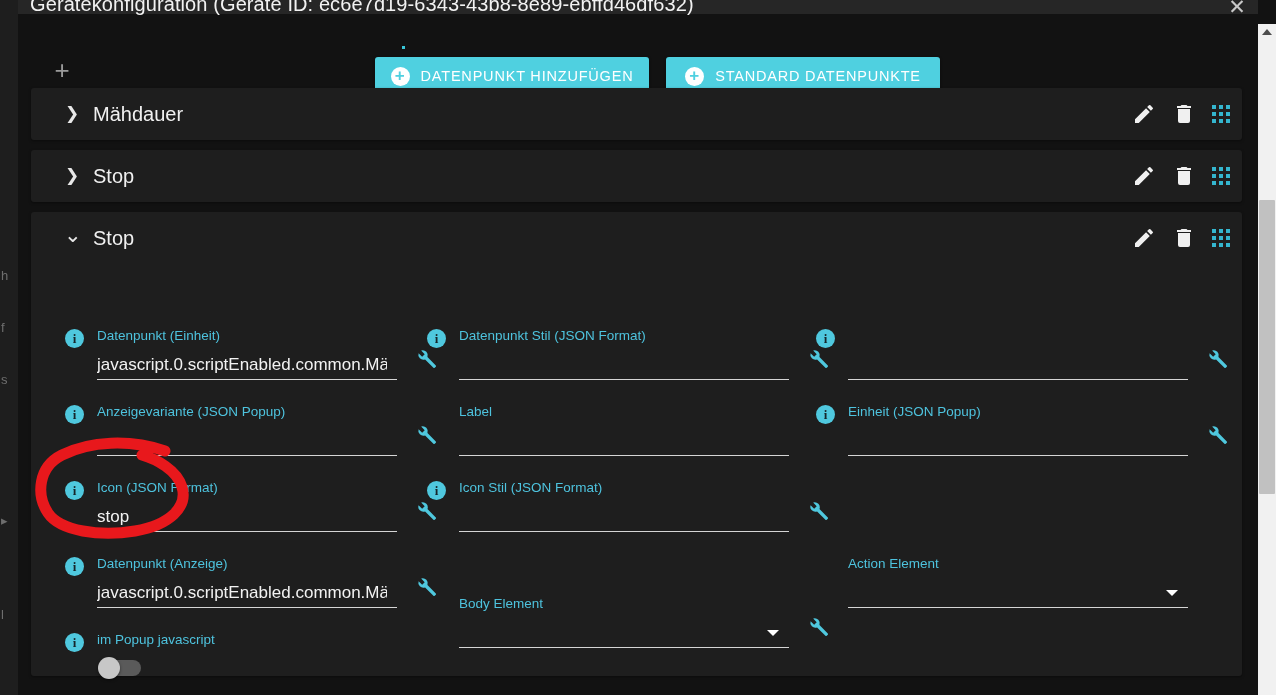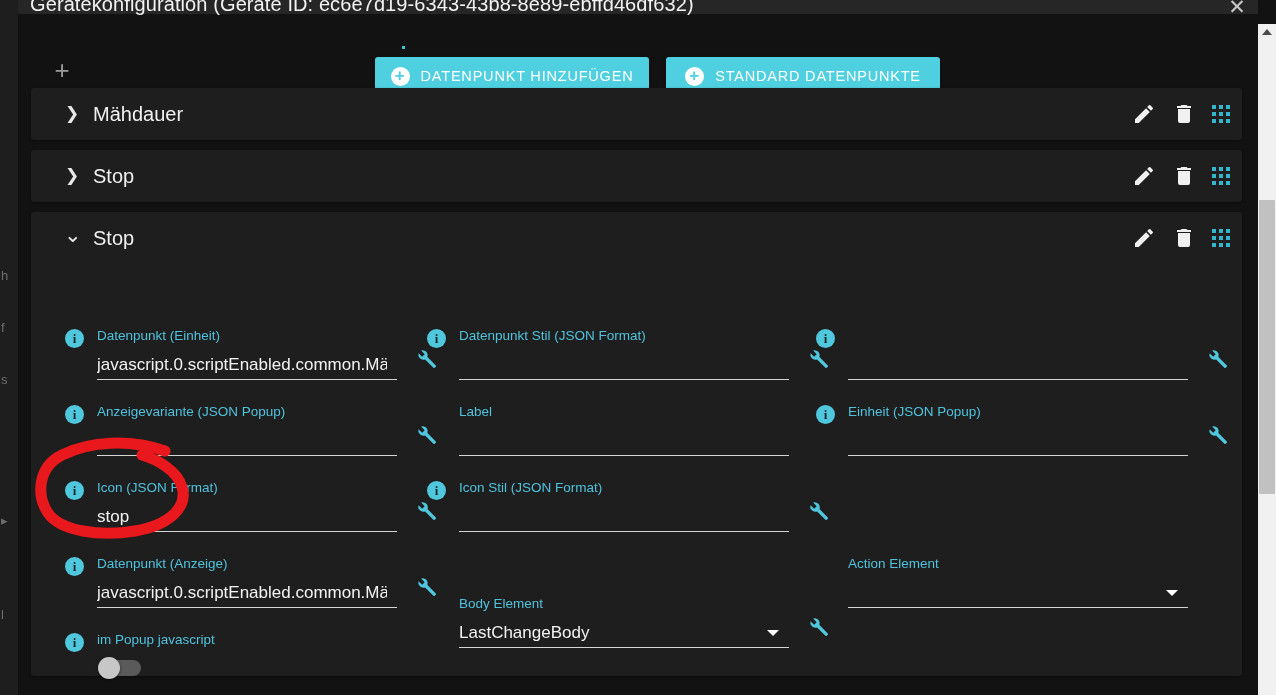--- a/index.html
+++ b/index.html
@@ -362,21 +362,20 @@
               <span class="info-icon" style="left: -32px; top: 1px;">i</span>
               <span class="f-label">Datenpunkt (Anzeige)</span>
               <span class="f-value" style="width: 290px;">javascript.0.scriptEnabled.common.Mähr</span>
               <div class="f-underline" style="width: 300px;"></div>
               <div class="wrench" style="left: 318px; top: 20px;"><svg width="22" height="22" viewBox="0 0 24 24">
                   <path fill="#4fc8de" d="M22.7 19l-9.1-9.1a5.5 5.5 0 0 0-6.9-7.1l3.9 3.9-2.8 2.8-3.9-3.9a5.5 5.5 0 0 0 7.1 6.9l9.1 9.1c.4.4 1 .4 1.4 0l1.2-1.2c.4-.4.4-1 0-1.4z"></path>
                 </svg></div>
             </div>
             <div class="field" style="left: 428px; top: 292px; width: 330px; height: 52px; margin-top: 40px;">
               <span class="f-label">Body Element</span>
-              <span class="f-value" style="width: 320px;">LastChangeBody</span>
               <div class="f-underline" style="width: 330px;"></div>
               <div class="caret-down" style="left: 308px; top: 34px;"></div>
               <div class="wrench" style="left: 348px; top: 20px;"><svg width="22" height="22" viewBox="0 0 24 24">
                   <path fill="#4fc8de" d="M22.7 19l-9.1-9.1a5.5 5.5 0 0 0-6.9-7.1l3.9 3.9-2.8 2.8-3.9-3.9a5.5 5.5 0 0 0 7.1 6.9l9.1 9.1c.4.4 1 .4 1.4 0l1.2-1.2c.4-.4.4-1 0-1.4z"></path>
                 </svg></div>
             </div>
             <div class="field" style="left: 817px; top: 292px; width: 340px; height: 52px;">
               <span class="f-label">Action Element</span>
               <span class="f-value" style="width: 330px;"></span>
               <div class="f-underline" style="width: 340px;"></div>

